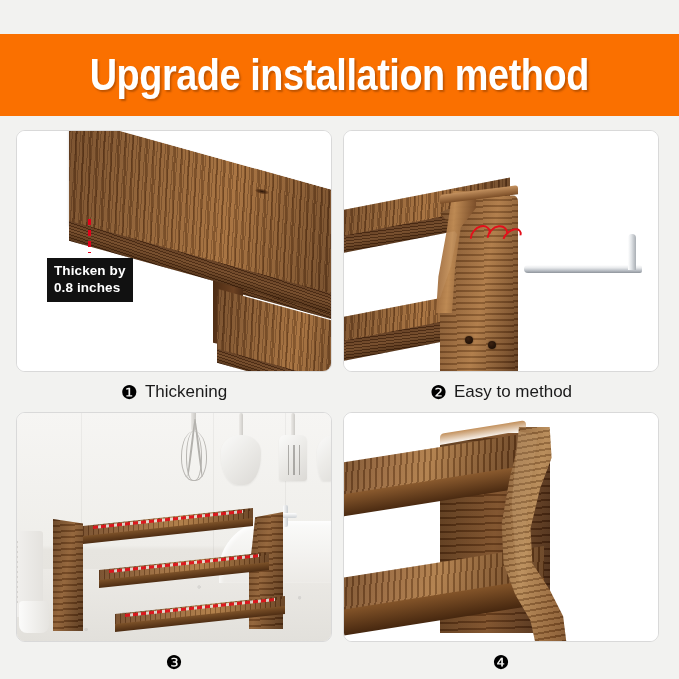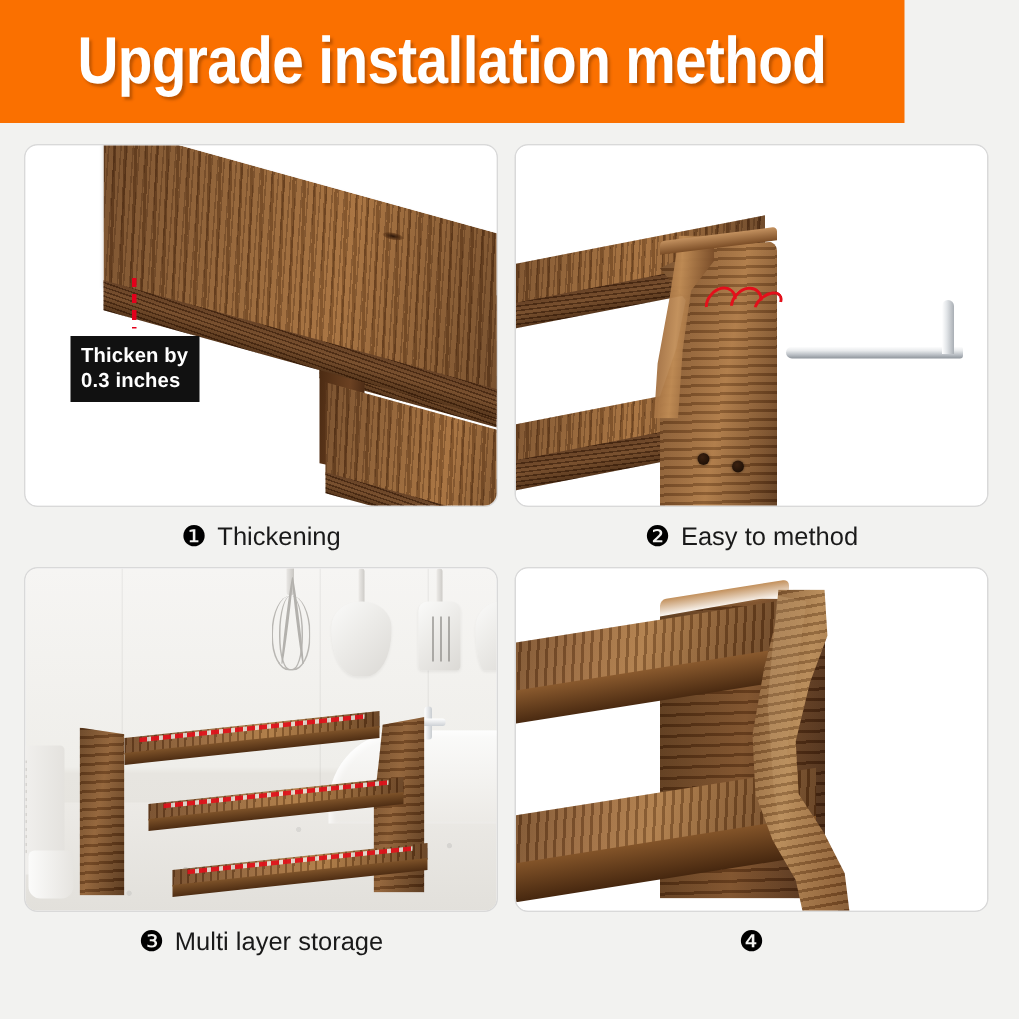--- a/index.html
+++ b/index.html
@@ -8,27 +8,28 @@
     width: 679px;
     height: 679px;
     background: #f2f2f0;
     font-family: "Liberation Sans", sans-serif;
     overflow: hidden;
     position: relative;
   }
 
   
   .header-band {
-    width: 603px;
+    width: 679px;
     height: 82px;
     background: #fa7000;
     display: flex;
     align-items: center;
     justify-content: center;
     position: relative;
+    margin-top: 34px;
   }
   .header-title {
     font-size: 44px;
     font-weight: bold;
     color: #ffffff;
     letter-spacing: -0.5px;
     transform: scaleX(0.86);
     transform-origin: center;
     white-space: nowrap;
     text-shadow: 2px 2px 2px rgba(120,50,0,0.45);
@@ -540,21 +541,21 @@
           <div class="board-edge p1-mid-edge"></div>
           <div class="p1-support"></div>
           <div class="board p1-low"></div>
           <div class="board-edge p1-low-edge"></div>
           <div class="board p1-top"></div>
           <div class="board-edge p1-top-edge"></div>
           <div class="p1-knot"></div>
           <div class="dash-measure"></div>
           <div class="thicken-label">
             <span>Thicken by</span><br>
-            <span>0.3 inches</span>
+            <span>0.8 inches</span>
           </div>
         </div>
       </div>
       <div class="caption">
         <span class="num">❶</span>
         <span>Thickening</span>
       </div>
     </div>
 
     <div class="cell">
@@ -634,21 +635,20 @@
             <div class="tier-face tier-mid-face"></div>
             <div class="tier-red r2"></div>
             <div class="tier tier-top"></div>
             <div class="tier-face tier-top-face"></div>
             <div class="tier-red r1"></div>
           </div>
         </div>
       </div>
       <div class="caption">
         <span class="num">❸</span>
-        <span>Multi layer storage</span>
       </div>
     </div>
 
     <div class="cell">
       <div class="panel short">
         <div class="p4-scene">
           <div class="p4-back"></div>
           <div class="p4-shelf p4-top-surface"></div>
           <div class="p4-top-face"></div>
           <div class="p4-shelf p4-bot-surface"></div>

